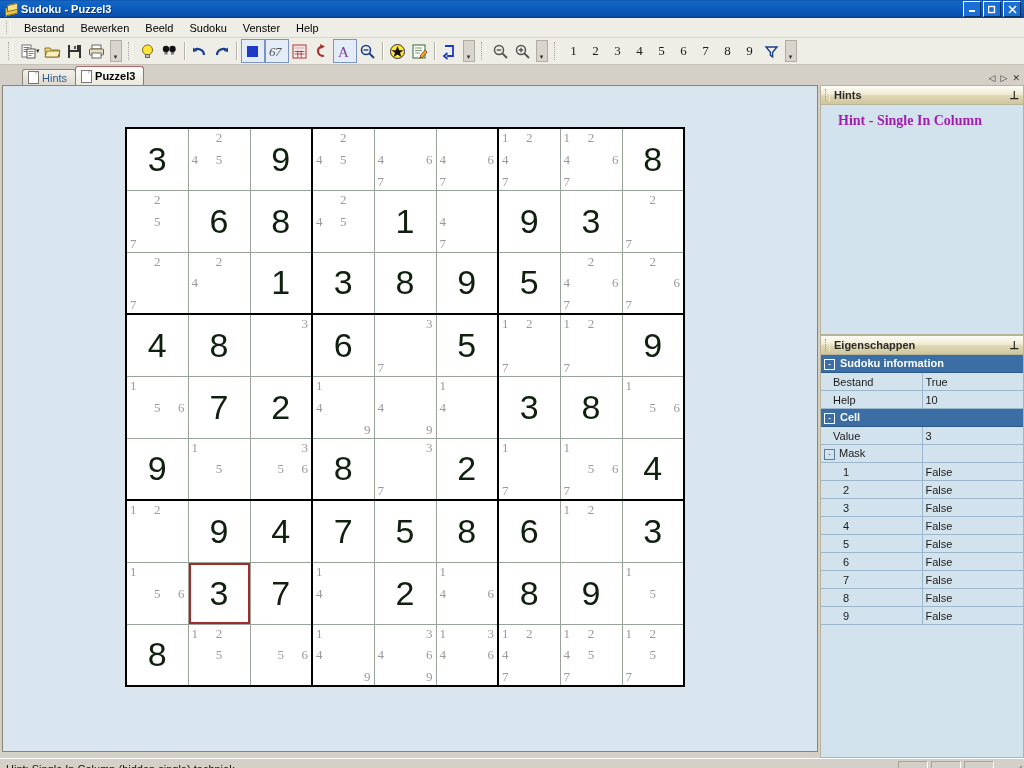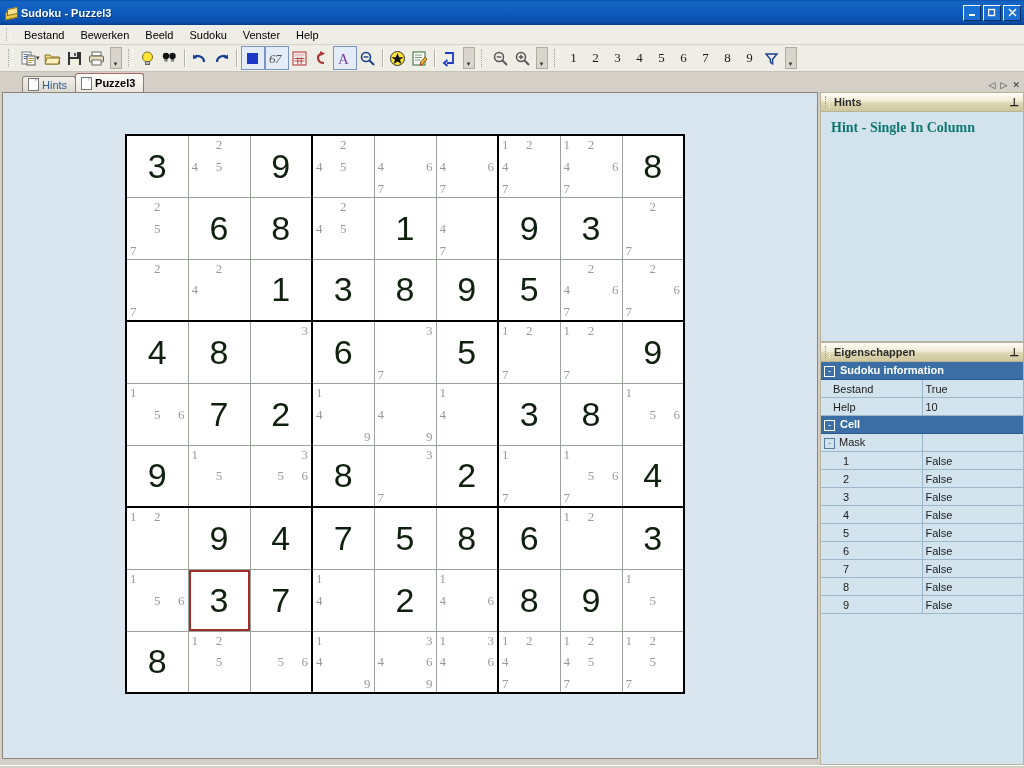--- a/index.html
+++ b/index.html
@@ -5,21 +5,21 @@
   html,body{margin:0;padding:0;}
   body{
     width:1024px;height:768px;overflow:hidden;
     font-family:"Liberation Sans", sans-serif;
     font-size:11px;
     background:#d4d0c8;
     -webkit-font-smoothing:none;
   }
   
   #titlebar{
-    height:25px;
+    height:18px;
     background:linear-gradient(180deg,#0a52a8 0%,#1565c4 8%,#0d5ec0 40%,#0a4fae 88%,#083c8c 100%);
     display:flex;align-items:center;color:#fff;
     font-weight:bold;font-size:11px;padding:0 2px;
   }
   #titlebar .app-icon{
     width:14px;height:14px;margin:0 3px 0 2px;position:relative;flex:0 0 auto;
   }
   #titlebar .app-icon .s1{position:absolute;left:1px;top:5px;width:11px;height:6px;background:#e8c84a;border:1px solid #8a6a10;transform:skewY(-12deg);}
   #titlebar .app-icon .s2{position:absolute;left:3px;top:2px;width:9px;height:5px;background:#f6e08a;border:1px solid #8a6a10;transform:skewY(-12deg);}
   #titlebar .title-text{flex:1 1 auto;white-space:nowrap;overflow:hidden;text-shadow:1px 1px 0 rgba(0,0,0,.35);}
@@ -127,21 +127,21 @@
   }
   .dock-head .gp{width:3px;height:12px;border-left:1px dotted #a09a86;border-right:1px dotted #fff;margin-right:4px;}
   .dock-head .ttl{flex:1 1 auto;}
   .pin{font-size:11px;color:#222;transform:rotate(0deg);font-weight:bold;}
   #hints-dock{height:250px;}
   #hints-body{
     flex:1 1 auto;background:#d3e3ee;border:1px solid #b9b39a;box-sizing:border-box;
     padding:8px 8px 0 10px;overflow:hidden;
     font-family:"Liberation Serif",serif;
   }
-  #hints-body h1{font-size:14px;margin:0 0 10px 0;font-weight:bold;color:#0f766e;font-family:"Liberation Serif",serif;}
+  #hints-body h1{font-size:14px;margin:0 0 10px 7px;font-weight:bold;color:#a21caf;font-family:"Liberation Serif",serif;}
   #hints-body p{font-size:13px;margin:0;line-height:17px;color:#1a1a1a;}
   #hints-body a{color:#5b82c0;text-decoration:none;}
   .qmark{
     display:inline-block;width:11px;height:11px;border-radius:50%;
     background:#4a63b8;color:#fff;font-family:"Liberation Sans",sans-serif;
     font-size:8px;font-weight:bold;text-align:center;line-height:11px;vertical-align:1px;
   }
   #props-dock{flex:1 1 auto;display:flex;flex-direction:column;}
   #props-body{
     flex:1 1 auto;background:#d3e3ee;border:1px solid #b9b39a;box-sizing:border-box;overflow:hidden;
@@ -1113,20 +1113,24 @@
                 <td class="v dim">True</td>
               </tr>
               <tr>
                 <td class="k ind2 dim">Help</td>
                 <td class="v dim">10</td>
               </tr>
               <tr class="group">
                 <td colspan="2"><span class="expander">-</span>Cell</td>
               </tr>
               <tr>
+                <td class="k ind2">Value</td>
+                <td class="v">3</td>
+              </tr>
+              <tr>
                 <td class="k"><span class="expander-d">-</span>Mask</td>
                 <td class="v"></td>
               </tr>
               <tr>
                 <td class="k ind">1</td>
                 <td class="v">False</td>
               </tr>
               <tr>
                 <td class="k ind">2</td>
                 <td class="v">False</td>

